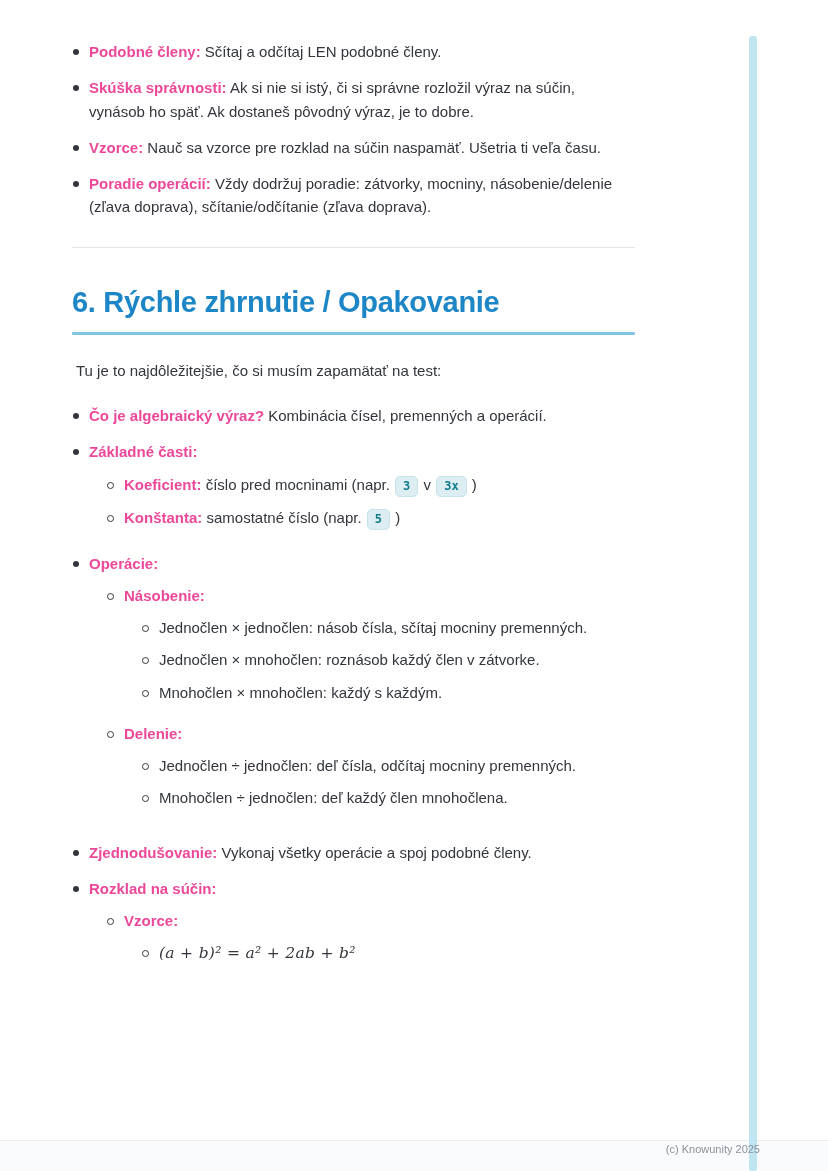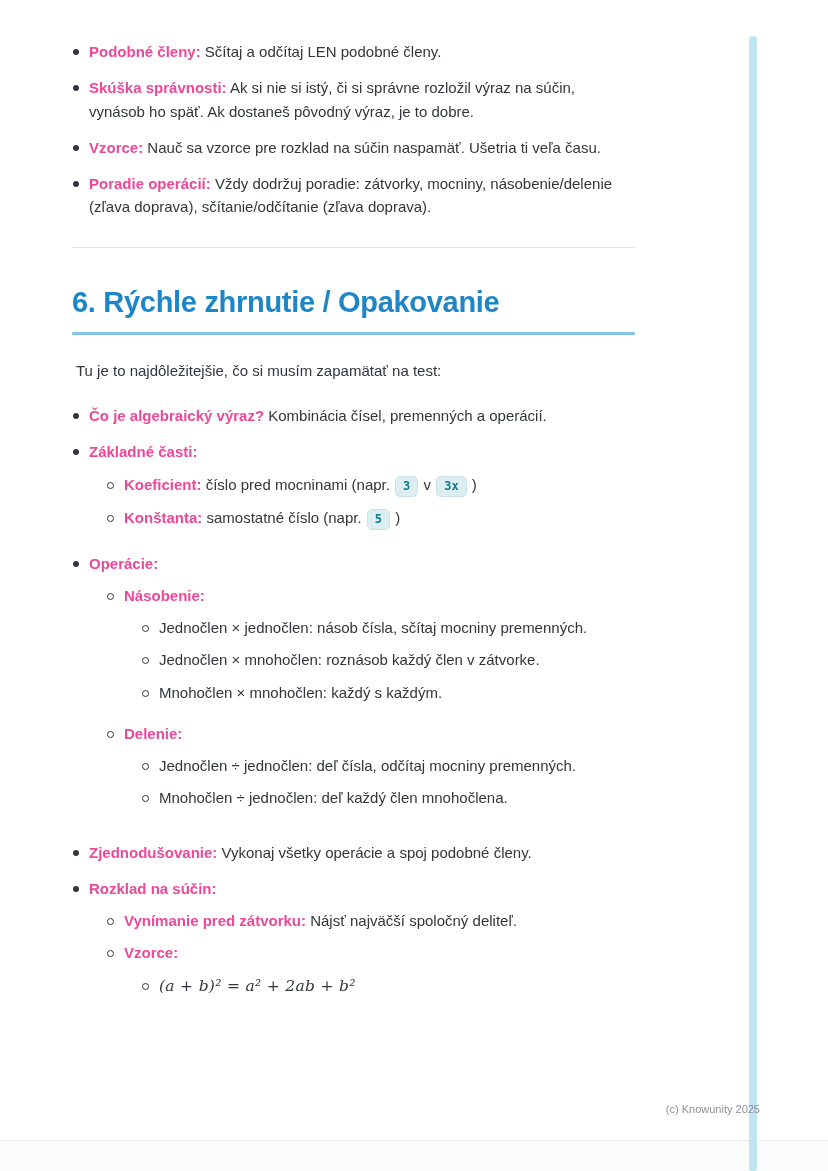--- a/index.html
+++ b/index.html
@@ -18,21 +18,21 @@
   .grp{margin:14px 0 6px}
   .top-list .li:first-child{margin-top:0}
   .divider{border:none;border-top:1px solid #e4e4e6;margin:28px 0 0;height:0}
   h1{font-size:29px;line-height:1.15;font-weight:700;color:#1d86c6;margin:38px 0 0;letter-spacing:-0.3px}
   .underline{height:3px;background:#83c5e7;margin-top:13px;border-radius:1px}
   .intro{margin:24px 4px 22px}
   .badge{font-family:"DejaVu Sans Mono",monospace;font-size:12px;font-weight:700;color:#107d8e;
          background:#dceef2;border:1px solid #c6e3ea;border-radius:5px;padding:2px 7px;
          display:inline-block;line-height:1.25;margin:0 1px}
   .math{font-family:"DejaVu Serif",serif;font-style:italic;font-size:15.5px;letter-spacing:0.3px}
-  .footer{position:absolute;top:1101px;right:68px;font-size:11px;color:#8b9199;z-index:3}
+  .footer{position:absolute;top:1141px;right:68px;font-size:11px;color:#8b9199;z-index:3}
   .sidebar{position:absolute;top:36px;right:71px;width:8px;height:1135px;background:#bfe5f0;border-radius:3px;z-index:2}
   .strip{position:absolute;left:0;top:1140px;width:100%;height:31px;background:#fafbfc;border-top:1px solid #eaecee;z-index:1}
 </style>
 </head>
 <body>
 
 <div class="content">
 
   <div class="top-list">
     <div class="li">
@@ -134,24 +134,20 @@
       <div class="it"><strong>Zjednodušovanie:</strong> <span>Vykonaj všetky operácie a spoj podobné členy.</span></div>
     </div>
 
     <div class="li">
       <span class="mark m1"></span>
       <div class="it">
         <strong>Rozklad na súčin:</strong>
         <div class="sub">
           <div class="li">
             <span class="mark m2"></span>
-            <div class="it"><strong>Vynímanie pred zátvorku:</strong> <span>Nájsť najväčší spoločný deliteľ.</span></div>
-          </div>
-          <div class="li">
-            <span class="mark m2"></span>
             <div class="it">
               <strong>Vzorce:</strong>
               <div class="sub">
                 <div class="li">
                   <span class="mark m2"></span>
                   <div class="it"><span class="math">(a + b)² = a² + 2ab + b²</span></div>
                 </div>
               </div>
             </div>
           </div>

